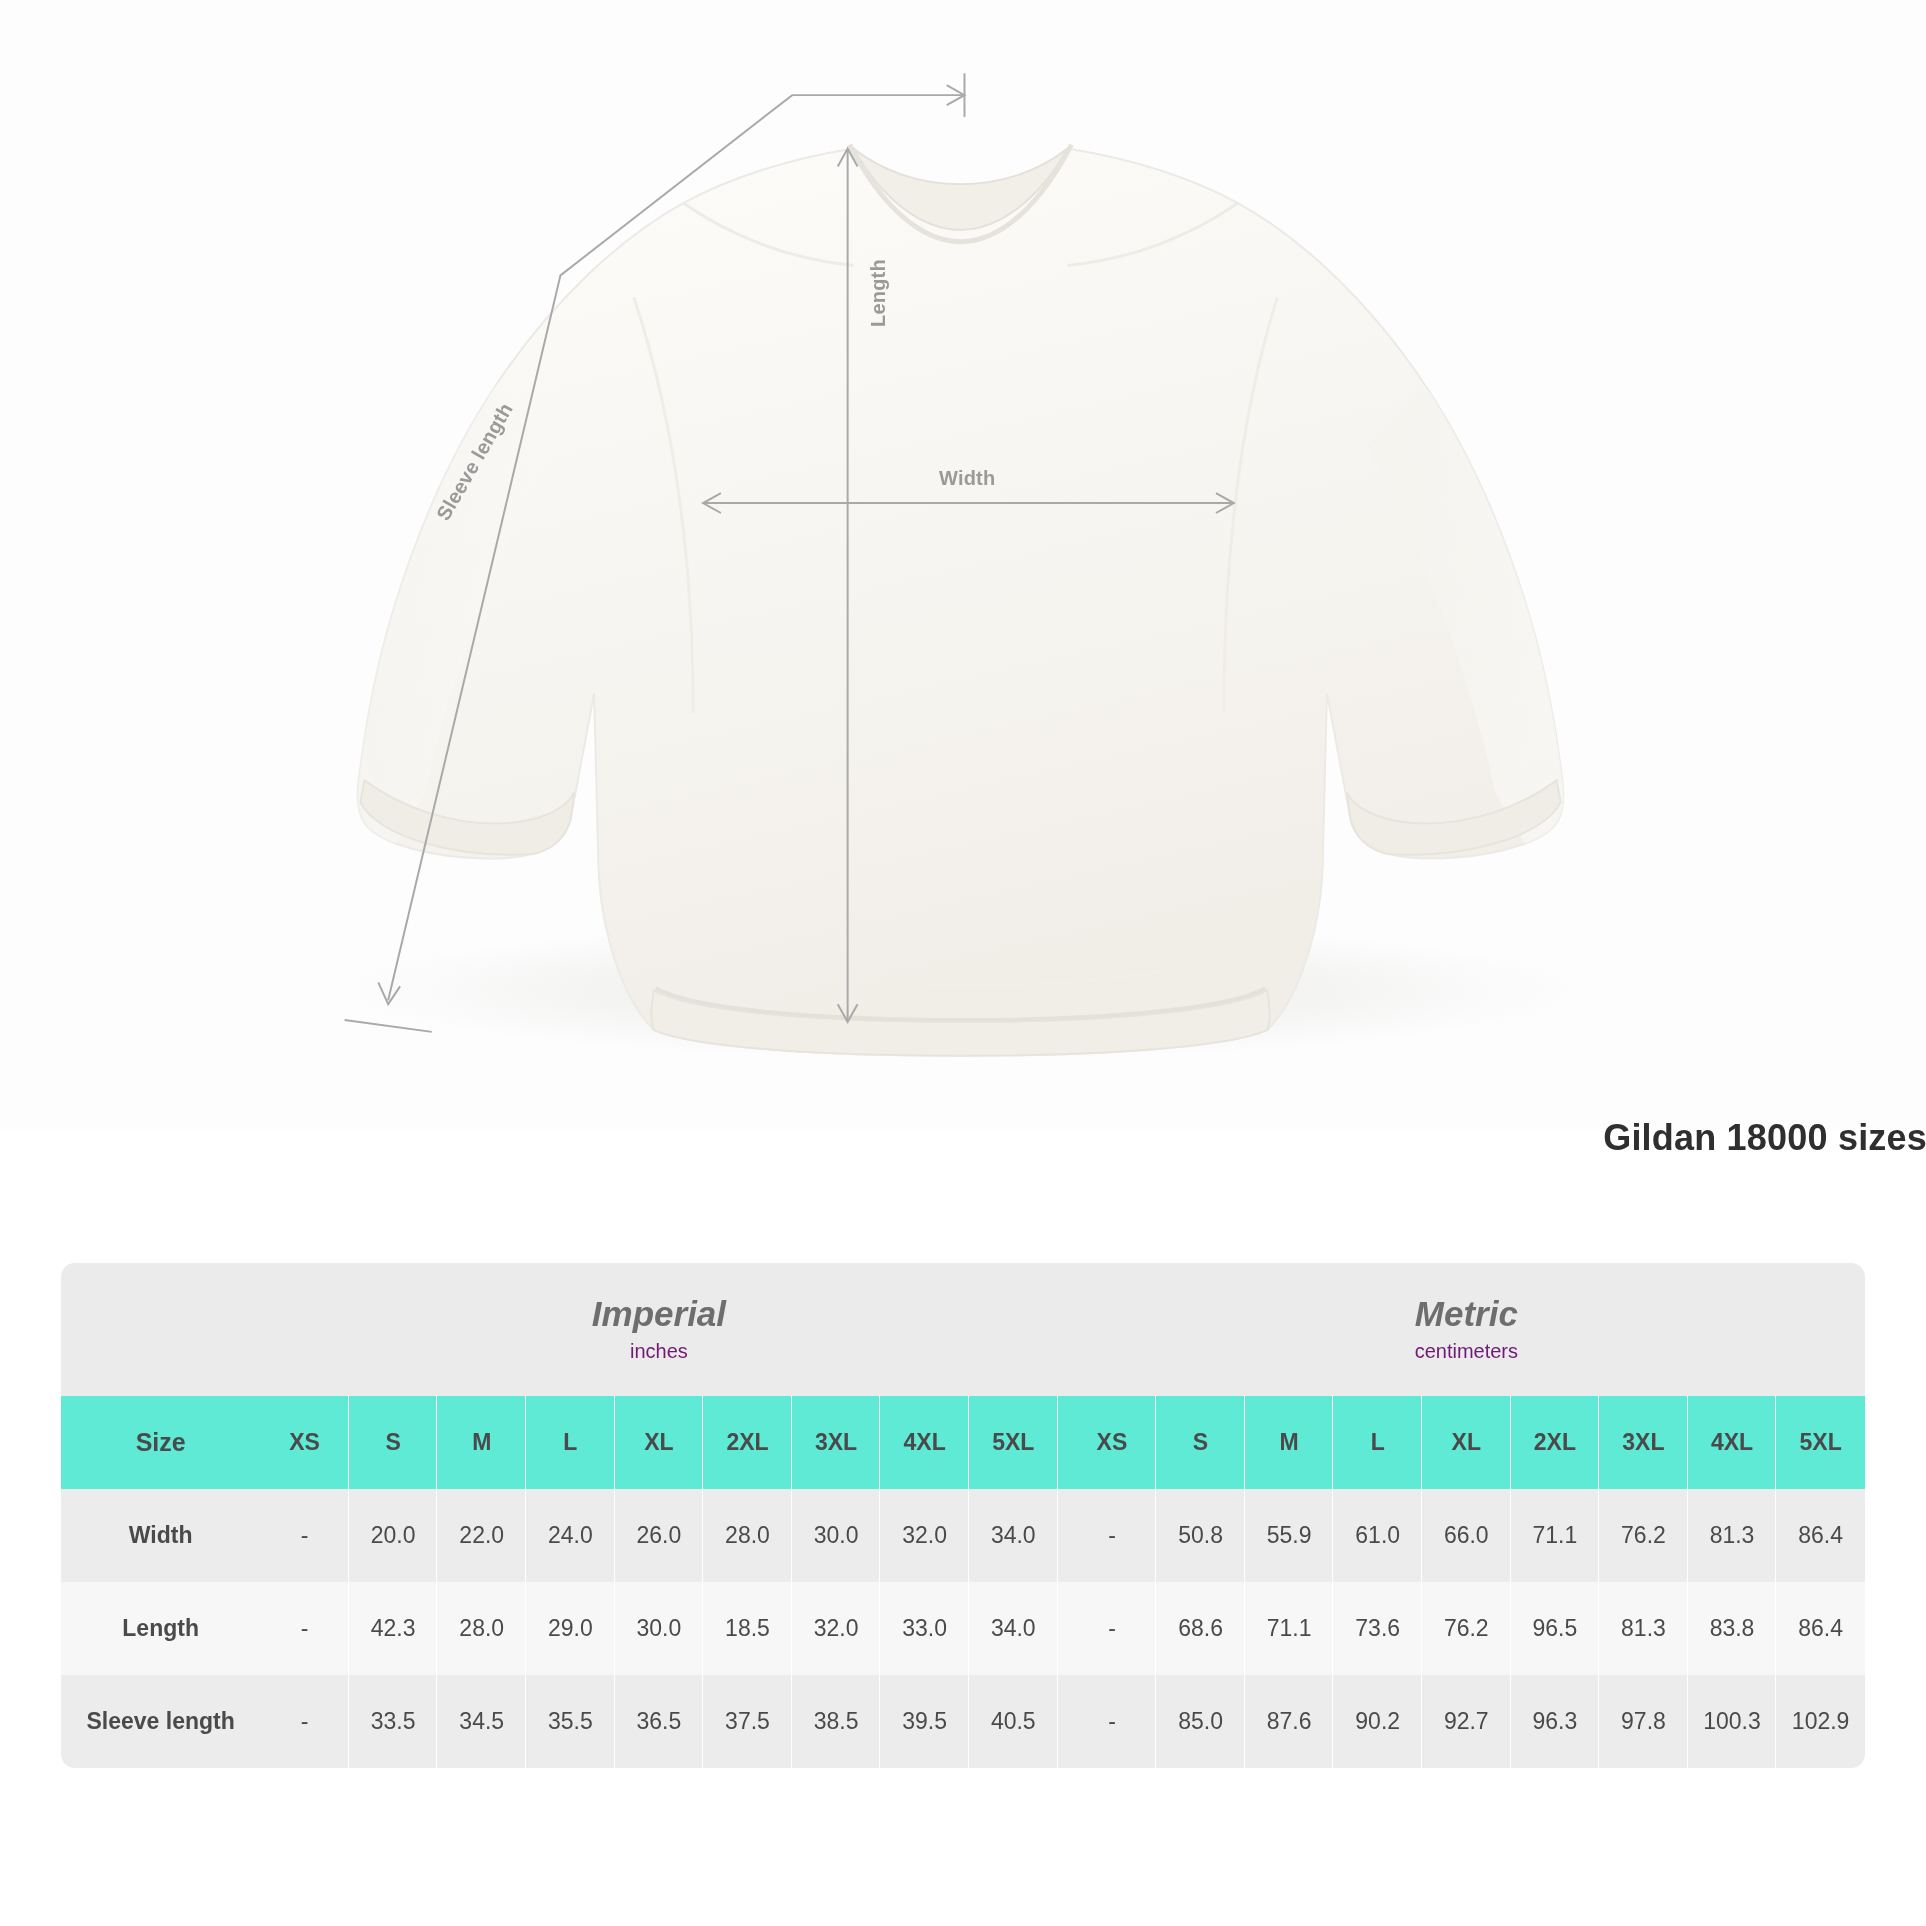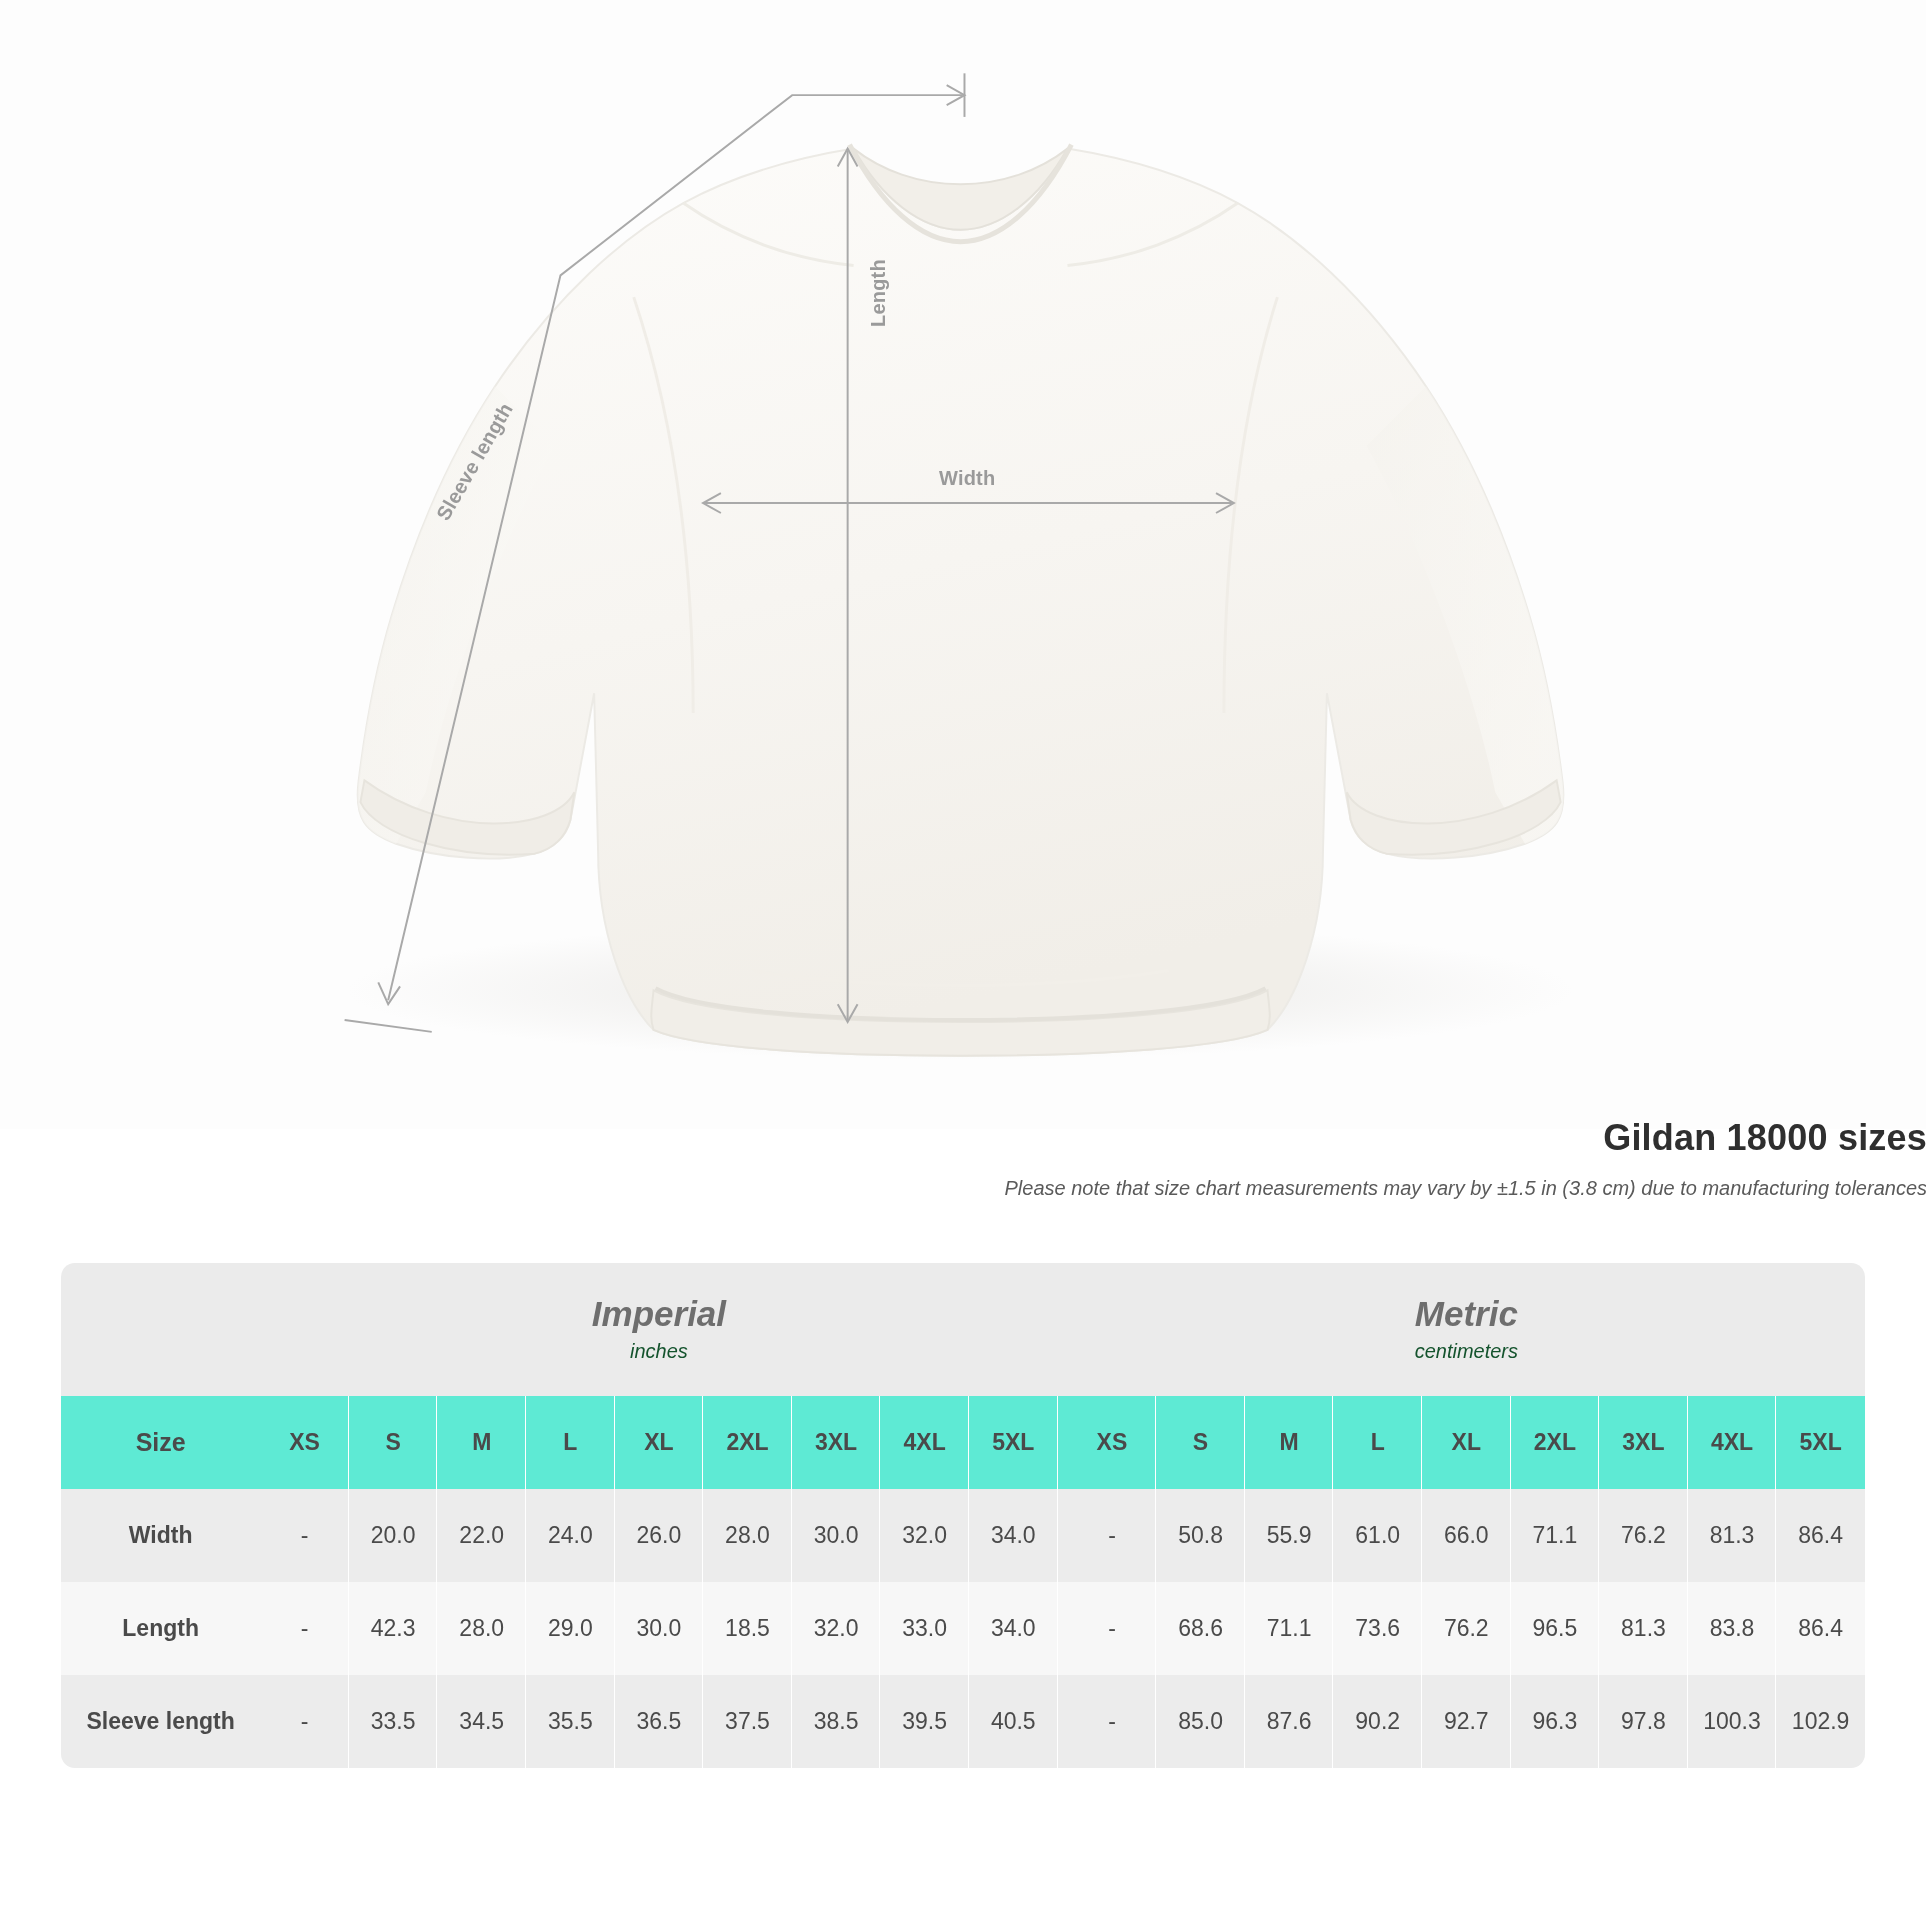--- a/index.html
+++ b/index.html
@@ -102,22 +102,21 @@
   }
   .unit-name {
     font-size: 35px;
     font-style: italic;
     font-weight: bold;
     color: #6e6e6e;
     line-height: 1.25;
   }
   .unit-sub {
     font-size: 20px;
-    font-style: italic;
-    color: #14532d;
+    color: #701a75;
     line-height: 1.6;
   }
   .hdr-row td {
     height: 91px;
     background: #5eead4;
     font-weight: bold;
     color: #555;
     font-size: 24px;
   }
   .hdr-row td.rowhead {
@@ -240,21 +239,20 @@
       </g>
     </svg>
 
     <div class="dim-label width-label">Width</div>
     <div class="dim-label length-label">Length</div>
     <div class="dim-label sleeve-label">Sleeve length</div>
   </div>
 
   <div class="title-block">
     <h1 class="chart-title">Gildan 18000 sizes</h1>
-    <p class="chart-note">Please note that size chart measurements may vary by ±1.5 in (3.8 cm) due to manufacturing tolerances</p>
   </div>
 
   <div class="table-wrap">
     <table class="size-table">
       <colgroup>
         <col style="width:198px">
         <col span="9" style="width:88px">
         <col style="width:10px">
         <col span="9" style="width:88px">
       </colgroup>

